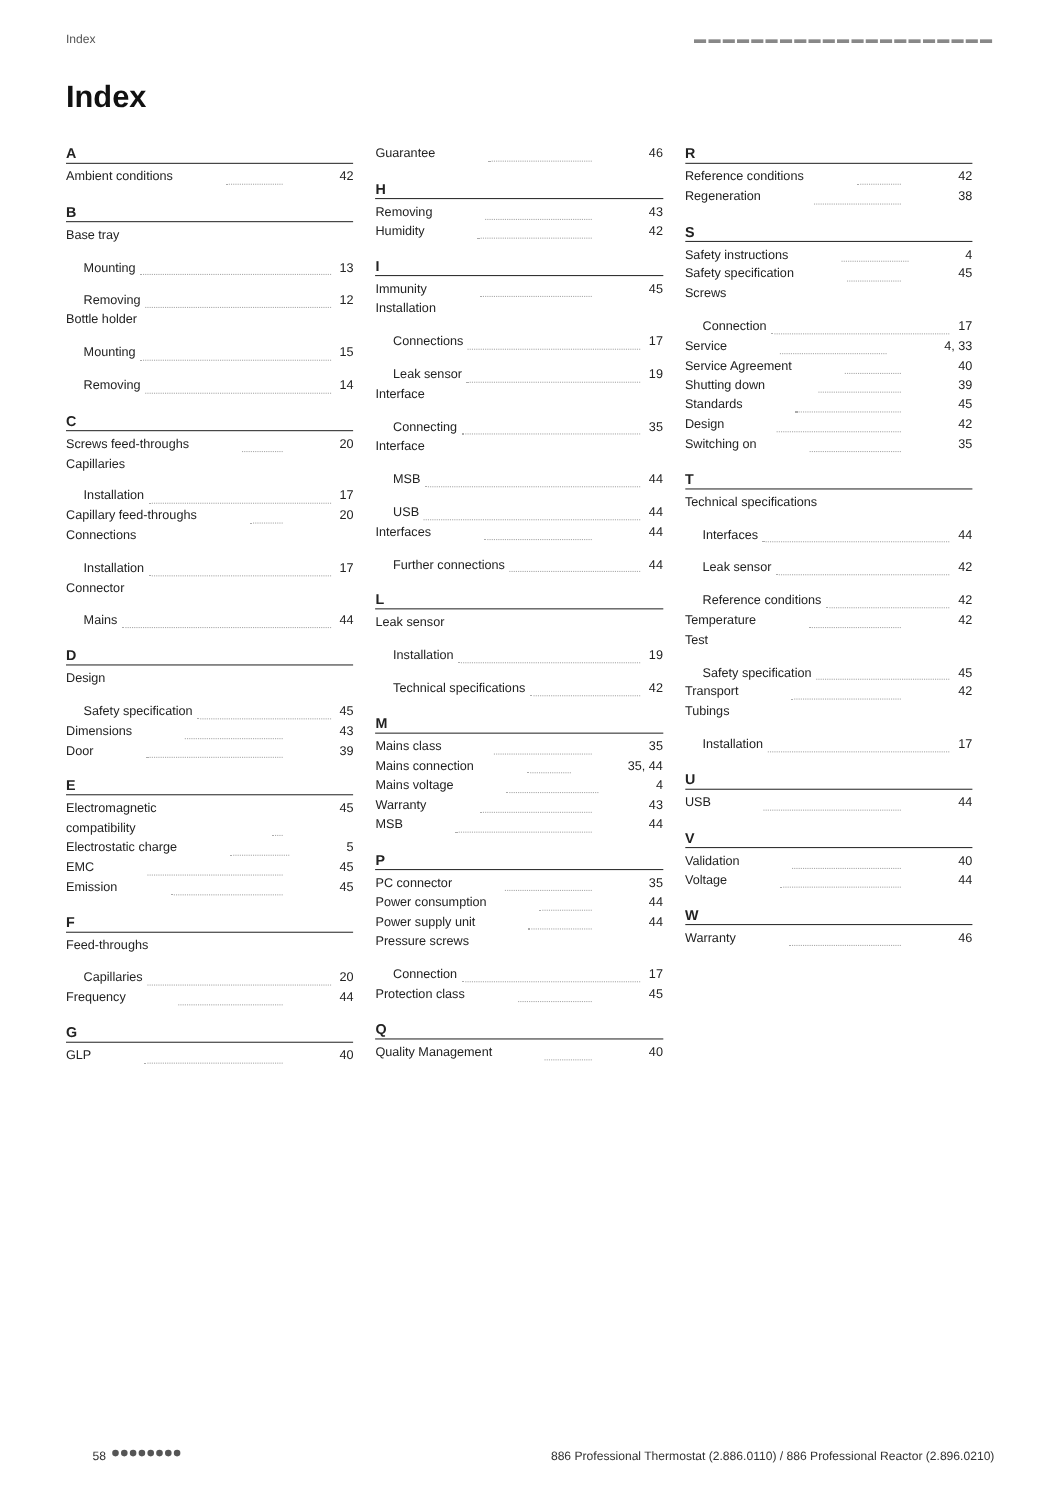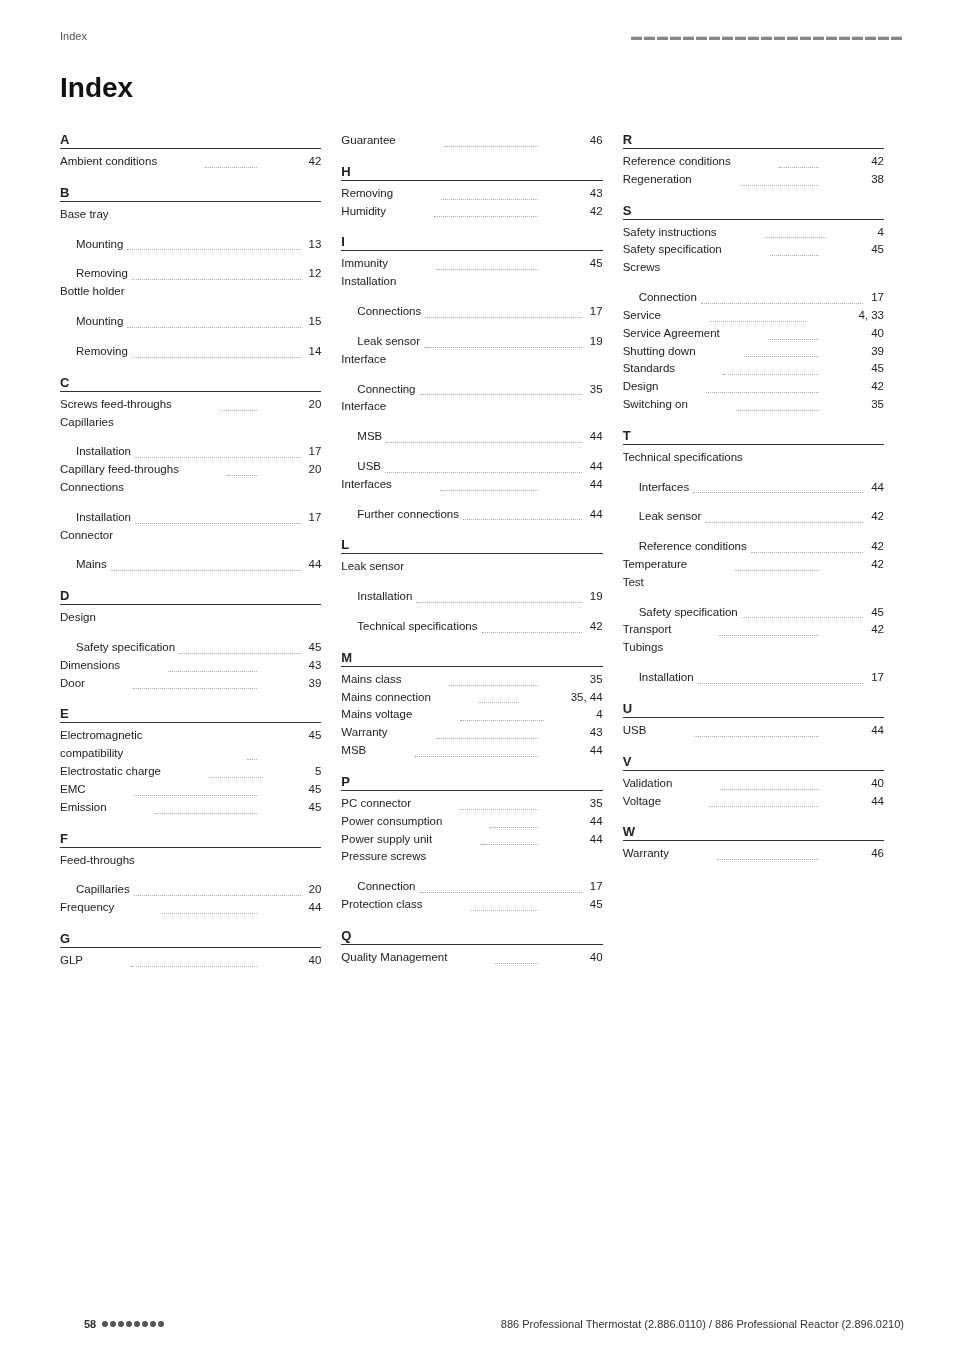--- a/index.html
+++ b/index.html
@@ -91,23 +91,22 @@
       right: 0;
       display: flex;
       justify-content: space-between;
       padding: 0 50px 0 60px;
       font-size: 11px;
       color: #333;
       border-top: none;
     }
     .footer-left {
       display: flex;
-      align-items: center;
       gap: 6px;
-      font-weight: bold;
+      font-weight: normal;
       padding-left: 24px;
     }
     .footer-dots-row {
       display: flex;
       gap: 2px;
     }
     .footer-dot {
       width: 6px;
       height: 6px;
       background: #555;

